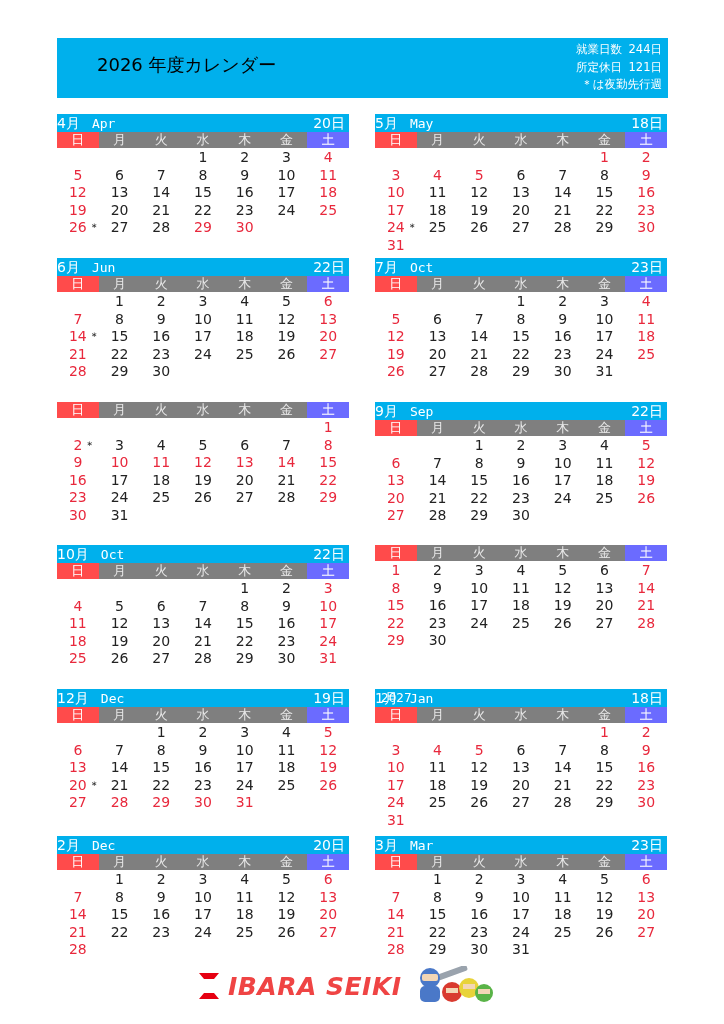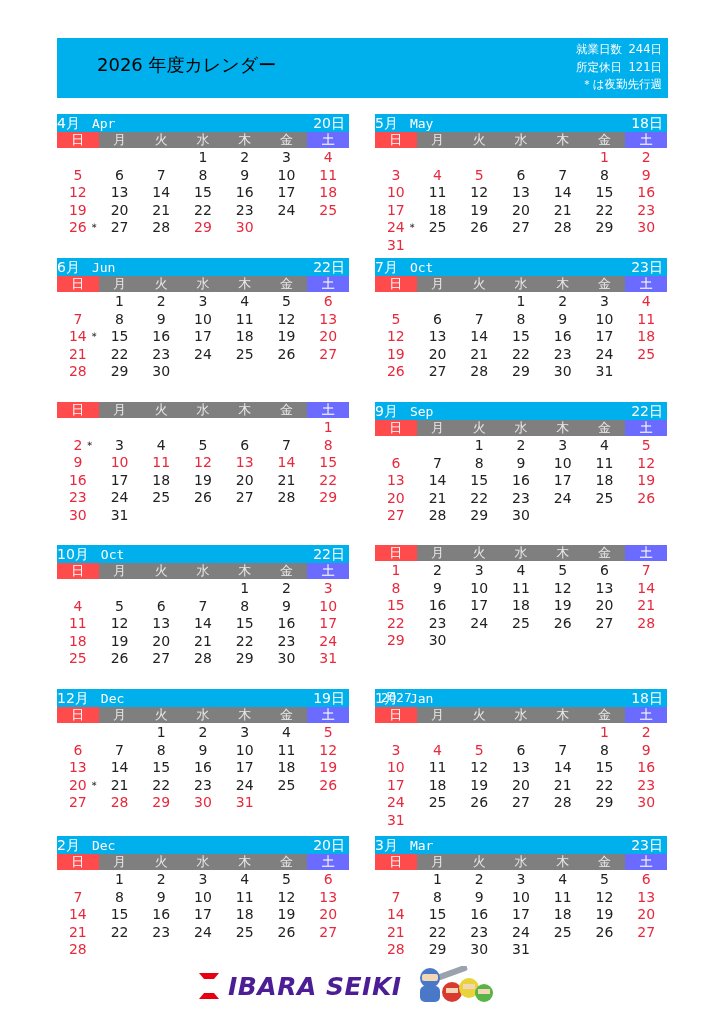--- a/index.html
+++ b/index.html
@@ -19,21 +19,21 @@
   .wk { display:flex; height:16px; line-height:16px; font-size:13px; color:#e8e8e8; }
   .wk div { flex:1; text-align:center; background:#7f7f7f; }
   .wk div.sun { background:#ff4b4b; color:#fff; }
   .wk div.sat { background:#6b6bff; color:#fff; }
   .grid { display:grid; grid-template-columns:repeat(7, 1fr); font-size:14px; }
   .grid div { height:17.6px; line-height:18px; text-align:center; color:#222; position:relative; }
   .grid div.red { color:#e8283c; }
   .grid div .ast { position:absolute; font-size:11px; color:#222; margin-left:2px; top:1px; }
   .logo { position:absolute; left:196px; top:966px; height:40px; display:flex; align-items:center; }
   .logo .mark { width:26px; height:30px; margin-right:6px; }
-  .logo .brand { font-family:"DejaVu Sans", sans-serif; font-weight:bold; font-style:italic; font-size:25px; color:#4c1d95; letter-spacing:0.5px; }
+  .logo .brand { font-family:"DejaVu Sans", sans-serif; font-weight:bold; font-style:italic; font-size:25px; color:#ef4444; letter-spacing:0.5px; }
   .logo .mascots { margin-left:12px; width:80px; height:40px; }
 </style>
 </head>
 <body>
 
 <div class="header">
   <div class="title">2026 年度カレンダー</div>
   <div class="stats">
     <div class="row">
       <span>就業日数</span><span class="num">244日</span>

